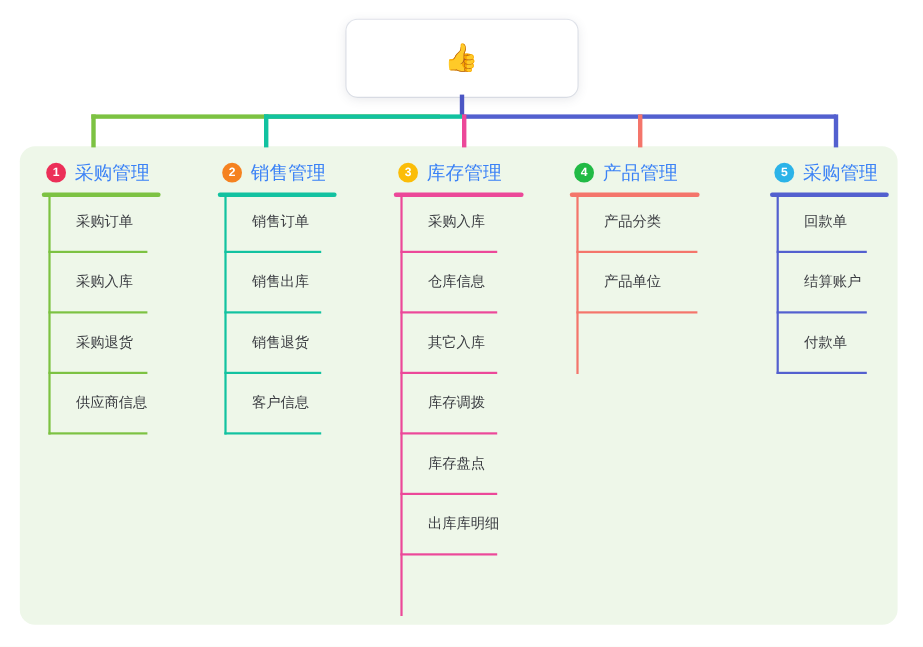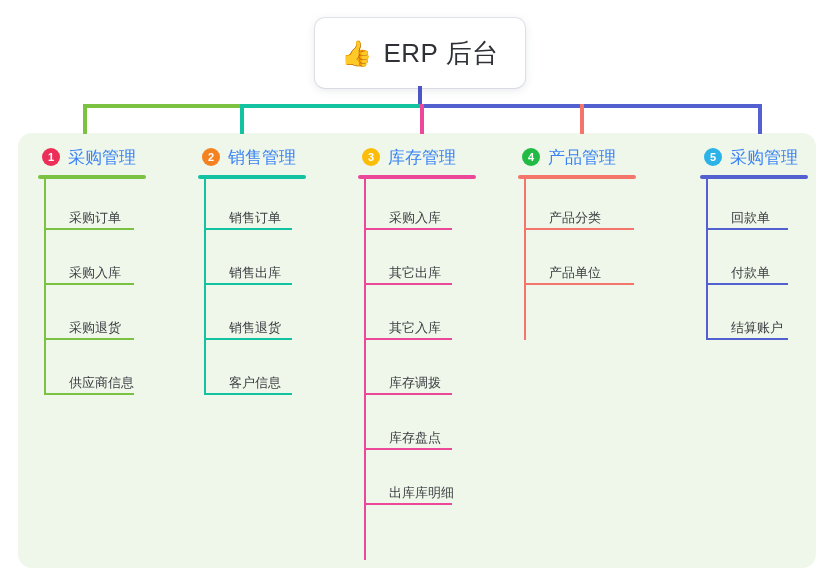--- a/index.html
+++ b/index.html
@@ -69,39 +69,38 @@
 
   
   .children{position:relative;margin-top:0;}
   .spine{position:absolute;left:6px;top:0;width:2px;}
   .child{
     position:relative;
     height:55px;
     box-sizing:border-box;
   }
   .child-label{
-    position:absolute;left:31px;bottom:7px;
+    position:absolute;left:31px;bottom:24px;
     font-size:13px;color:#3b3d42;white-space:nowrap;
   }
   .child-rule{
     position:absolute;left:6px;bottom:4px;
     height:2px;
   }
 </style>
 </head>
 <body>
 
 <div id="mindmap">
 
   <div class="panel"></div>
 
   <div class="root-node">
     <div class="root-inner">
       <span class="root-emoji">👍</span>
-      <span class="root-title">ERP 后台</span>
     </div>
   </div>
 
   <div class="conn v-root"></div>
 
   <div class="bus bus-a"></div>
   <div class="bus bus-teal"></div>
   <div class="bus bus-c"></div>
 
   <div id="branches">
@@ -163,21 +162,21 @@
           <span class="branch-title">库存管理</span>
         </div>
         <div class="head-rule" style="background: rgb(236, 72, 153); width: 118px;"></div>
         <div class="children">
           <div class="spine" style="background: rgb(236, 72, 153); height: 381px;"></div>
           <div class="child">
             <div class="child-label">采购入库</div>
             <div class="child-rule" style="background: rgb(236, 72, 153); width: 88px;"></div>
           </div>
           <div class="child">
-            <div class="child-label">其它出库</div>
+            <div class="child-label">仓库信息</div>
             <div class="child-rule" style="background: rgb(236, 72, 153); width: 88px;"></div>
           </div>
           <div class="child">
             <div class="child-label">其它入库</div>
             <div class="child-rule" style="background: rgb(236, 72, 153); width: 88px;"></div>
           </div>
           <div class="child">
             <div class="child-label">库存调拨</div>
             <div class="child-rule" style="background: rgb(236, 72, 153); width: 88px;"></div>
           </div>
@@ -215,25 +214,25 @@
           <span class="branch-title">采购管理</span>
         </div>
         <div class="head-rule" style="background: rgb(83, 96, 207); width: 108px;"></div>
         <div class="children">
           <div class="spine" style="background: rgb(83, 96, 207); height: 161px;"></div>
           <div class="child">
             <div class="child-label">回款单</div>
             <div class="child-rule" style="background: rgb(83, 96, 207); width: 82px;"></div>
           </div>
           <div class="child">
+            <div class="child-label">结算账户</div>
+            <div class="child-rule" style="background: rgb(83, 96, 207); width: 82px;"></div>
+          </div>
+          <div class="child">
             <div class="child-label">付款单</div>
-            <div class="child-rule" style="background: rgb(83, 96, 207); width: 82px;"></div>
-          </div>
-          <div class="child">
-            <div class="child-label">结算账户</div>
             <div class="child-rule" style="background: rgb(83, 96, 207); width: 82px;"></div>
           </div>
         </div>
       </div>
     </div>
 
 <div class="leg" style="left: 83px; background: rgb(124, 194, 66);"></div>
     <div class="leg" style="left: 240px; background: rgb(18, 194, 160);"></div>
     <div class="leg" style="left: 420px; background: rgb(236, 72, 153);"></div>
     <div class="leg" style="left: 580px; background: rgb(244, 117, 107);"></div>

